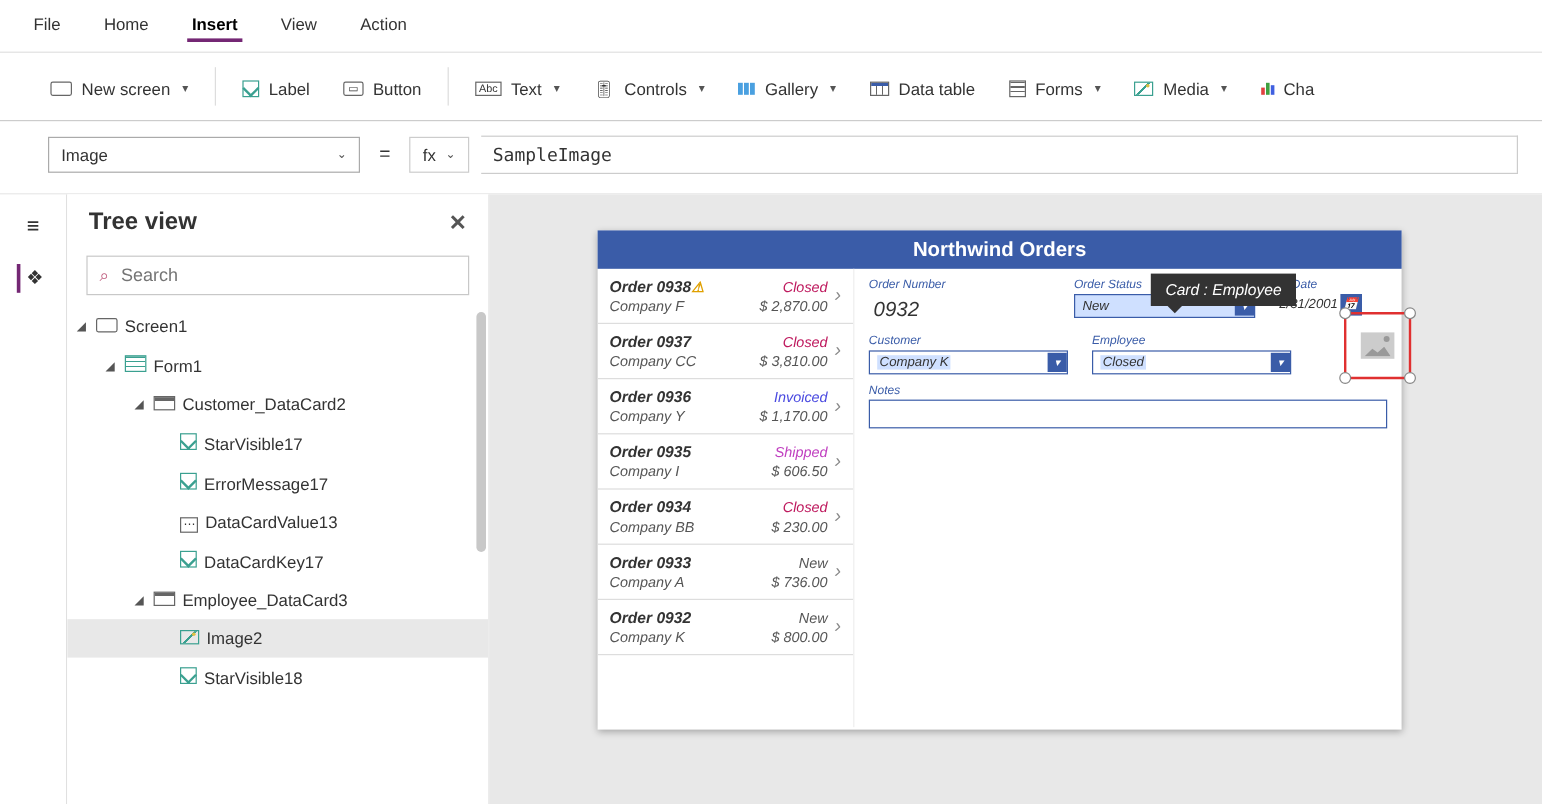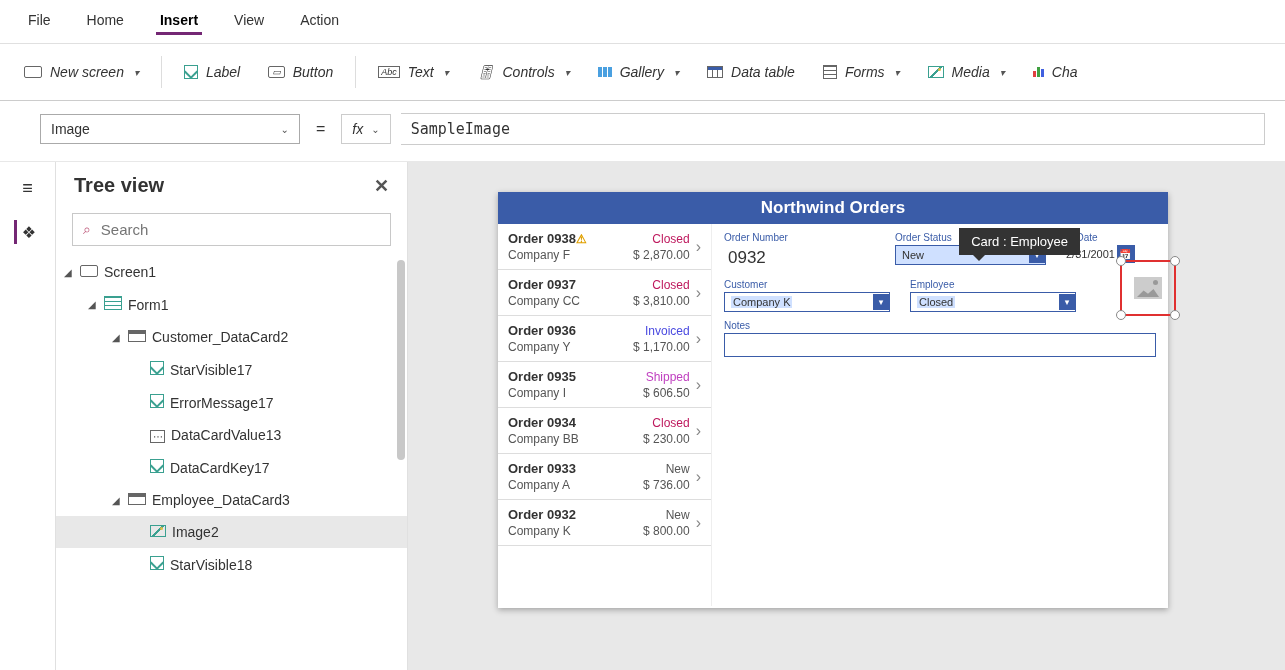--- a/index.html
+++ b/index.html
@@ -4,21 +4,21 @@
 <style>
   * { box-sizing: border-box; font-family: "Segoe UI", Arial, sans-serif; }
   body { margin: 0; background: #fff; font-size: 14px; color: #333; overflow: hidden; }
   
   
   .menubar { display: flex; padding: 8px 24px; gap: 28px; border-bottom: 1px solid #e0e0e0; }
   .menubar-item { padding: 4px 4px; cursor: pointer; color: #333; }
   .menubar-item.active { border-bottom: 3px solid #742774; color: #000; font-weight: 600; }
   
   
-  .ribbon { display: flex; padding: 12px 10px; gap: 0; border-bottom: 1px solid #ccc; align-items: center; font-style: italic; }
+  .ribbon { display: flex; padding: 12px 28px; gap: 0; border-bottom: 1px solid #ccc; align-items: flex-end; }
   .ribbon-btn { display: flex; align-items: center; gap: 8px; padding: 6px 14px; cursor: pointer; }
   .ribbon-sep { width: 1px; height: 32px; background: #ddd; margin: 0 8px; }
   .chev { font-size: 10px; color: #555; margin-left: 2px; }
   
   
   .formula-bar { display: flex; align-items: center; padding: 12px 20px 16px 40px; gap: 10px; border-bottom: 1px solid #e8e8e8; }
   .property-select { border: 1px solid #aaa; padding: 6px 10px; width: 260px; background: #fff; display: flex; justify-content: space-between; align-items: center; }
   .equals { font-size: 16px; color: #333; padding: 0 6px; }
   .fx { border: 1px solid #ccc; padding: 6px 10px; display: flex; align-items: center; gap: 6px; }
   .formula-input { flex: 1; border: 1px solid #ccc; border-left: none; padding: 6px 10px; font-family: monospace; font-size: 15px; }
@@ -44,21 +44,21 @@
   .tree-indent-0 { padding-left: 8px; }
   .tree-indent-1 { padding-left: 32px; }
   .tree-indent-2 { padding-left: 56px; }
   .tree-indent-3 { padding-left: 78px; }
   .caret { font-size: 10px; color: #555; width: 10px; }
   
   
   .canvas { flex: 1; background: #e8e8e8; padding: 30px 0 0 90px; position: relative; }
   .app-window { width: 670px; height: 416px; background: #fff; box-shadow: 0 2px 6px rgba(0,0,0,0.3); }
   .app-title { background: #3a5ca8; color: #fff; text-align: center; padding: 6px 0; font-weight: 600; font-size: 17px; }
-  .app-body { display: flex; height: calc(100% - 34px); }
+  .app-body { display: flex; height: calc(100% - 34px); font-style: italic; }
   .order-list { width: 214px; overflow: hidden; position: relative; border-right: 1px solid #eee; }
   .order-row { border-bottom: 1px solid #ddd; padding: 7px 10px; display: flex; align-items: center; }
   .order-main { flex: 1; }
   .order-top { display: flex; justify-content: space-between; align-items: center; }
   .order-num { font-weight: 600; font-size: 13px; }
   .order-status { font-size: 12px; }
   .order-bot { display: flex; justify-content: space-between; margin-top: 2px; font-size: 12px; color: #555; }
   .order-arrow { font-size: 16px; color: #888; padding-left: 6px; }
   .status-closed { color: #be185d; }
   .status-invoiced { color: #4a4ae0; }
@@ -182,21 +182,21 @@
   </div>
 </div>
 
 <div class="formula-bar">
   <div class="property-select">
     <span>Image</span>
     <span class="chev">⌄</span>
   </div>
   <span class="equals">=</span>
   <div class="fx">
-    <span style="font-style:italic">fx</span>
+    <span style="">fx</span>
     <span class="chev">⌄</span>
   </div>
   <div class="formula-input">SampleImage</div>
 </div>
 
 <div class="main">
 
   <div class="leftrail">
     <div class="rail-btn">
         <span class="icon-hamburger">≡</span>

